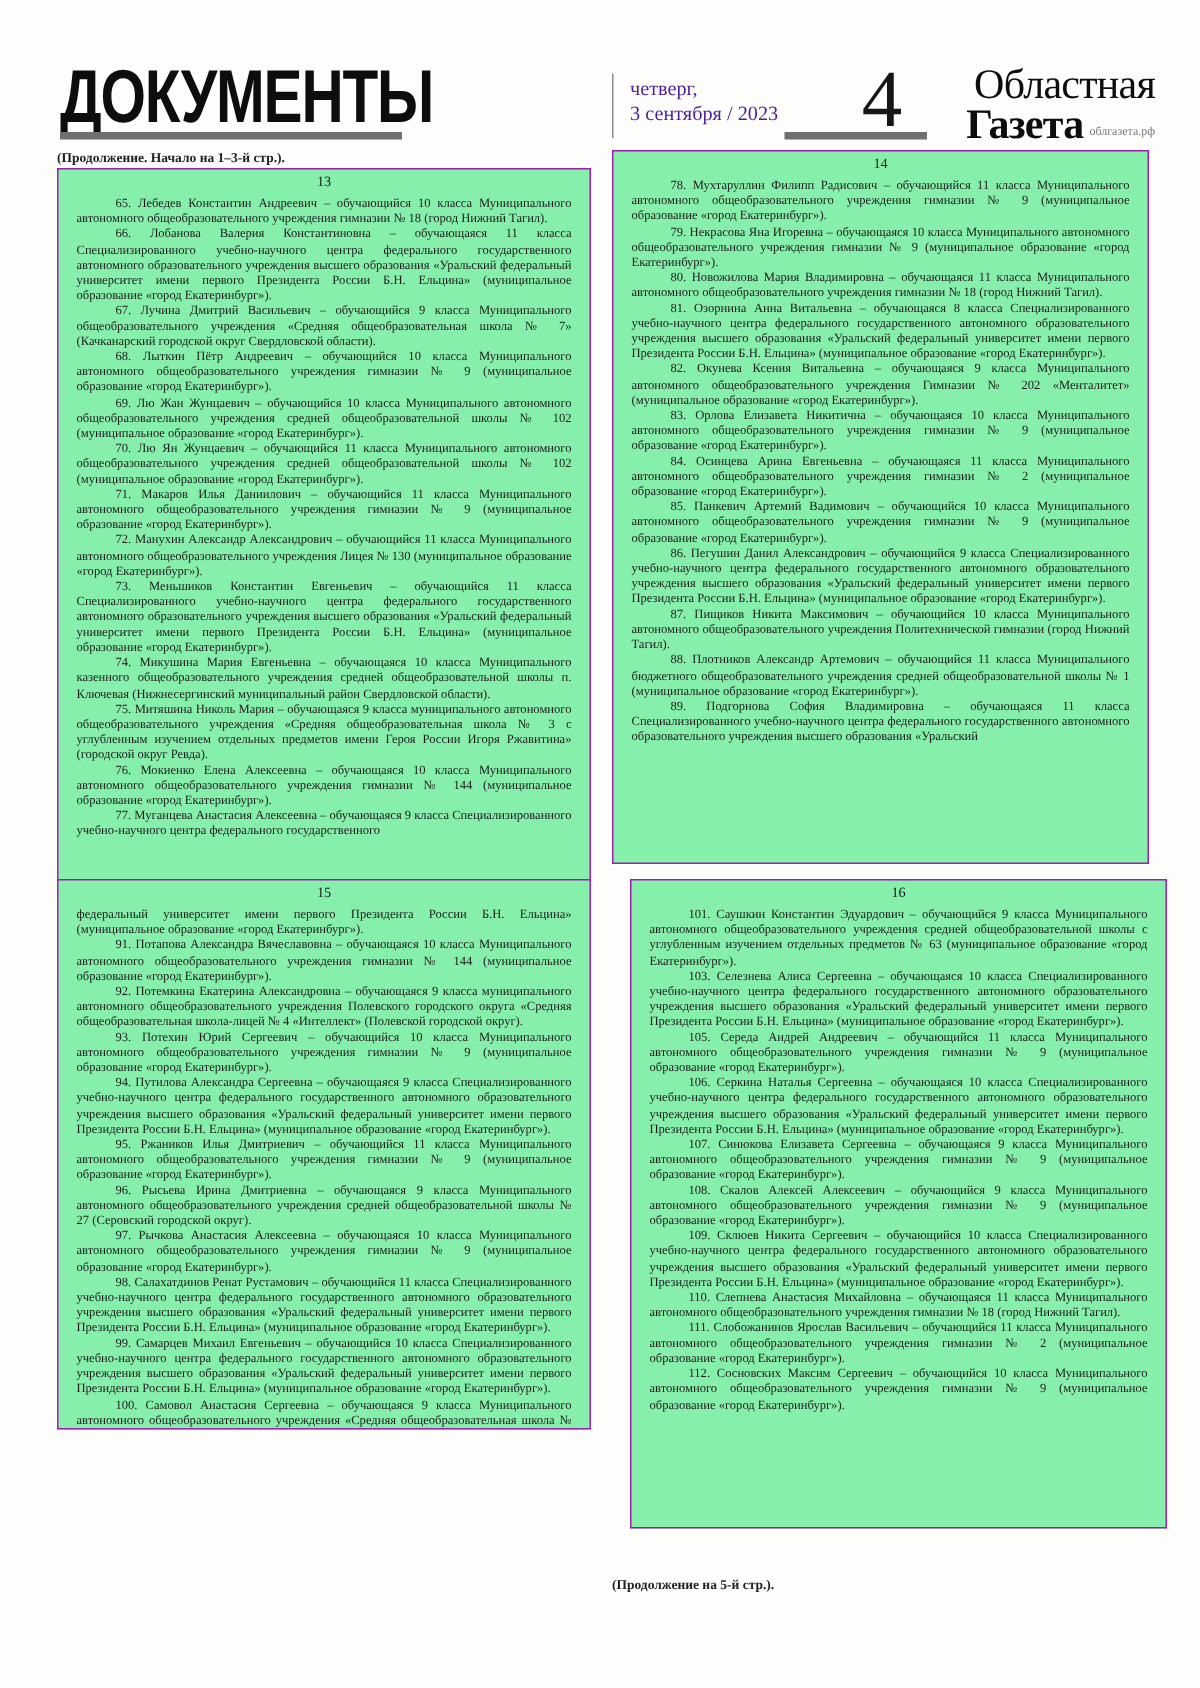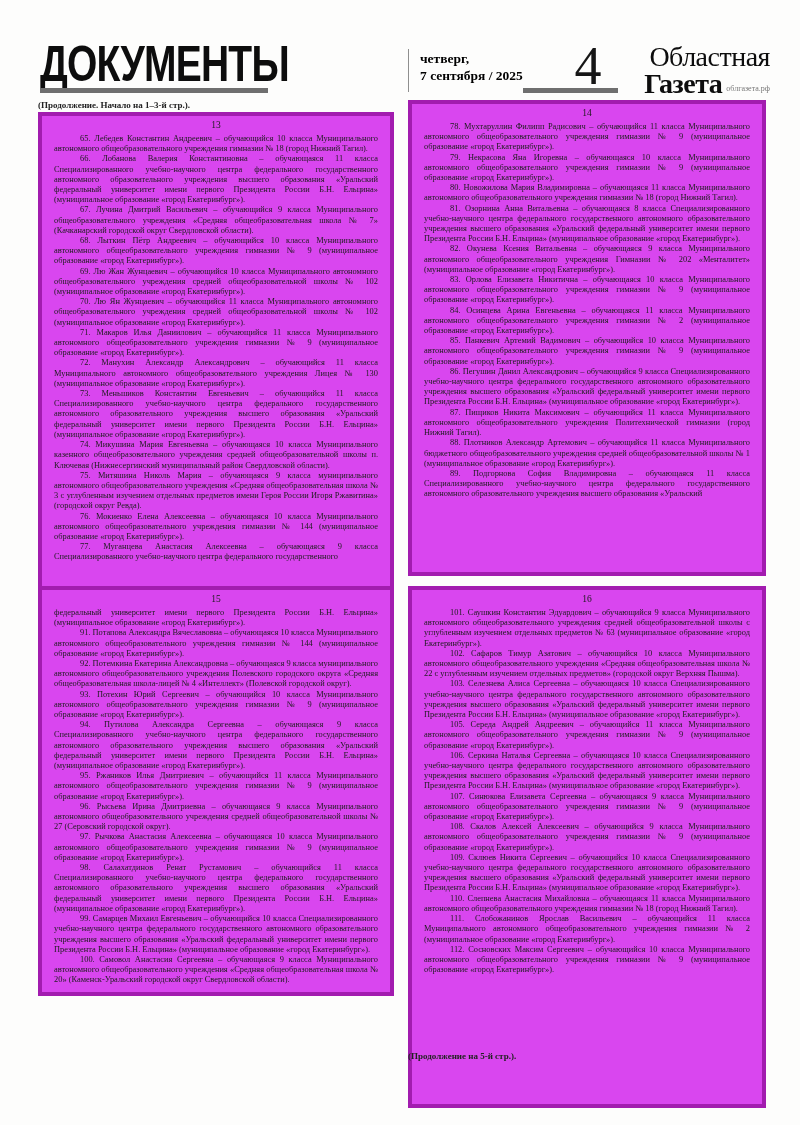--- a/index.html
+++ b/index.html
@@ -24,49 +24,49 @@
     color: #0d0d0d;
     transform: scaleX(0.78);
     transform-origin: left top;
     white-space: nowrap;
   }
   .bar { background: #6f6f6f; height: 5px; }
   .bar-masthead { left: 40px; top: 88px; width: 228px; }
   .bar-page-num { left: 523px; top: 88px; width: 95px; }
   .header-vdiv { left: 408px; top: 49px; width: 1px; height: 43px; background: #8f8f8f; }
 
-  .dateblock { left: 420px; top: 50px; font-weight: bold; font-size: 13.5px; line-height: 17px; color: #000000; }
+  .dateblock { left: 420px; top: 50px; font-weight: normal; font-size: 13.5px; line-height: 17px; color: #4c1d95; }
   .page-number {
     left: 556px; top: 38px; width: 64px;
     font-size: 54px; line-height: 56px; text-align: center; color: #161616;
   }
   .logo { right: 30px; top: 44px; text-align: right; color: #0d0d0d; }
   .logo .l1 { font-weight: normal; font-size: 28px; line-height: 26px; letter-spacing: -0.5px; }
   .logo .l2 { font-weight: bold; font-size: 28px; line-height: 27px; letter-spacing: -0.5px; }
   .logo .site { font-size: 8px; font-weight: normal; color: #777; letter-spacing: 0; margin-left: 4px; vertical-align: 2px; }
 
   .cont-note {
     font-weight: bold;
     font-size: 9px; text-align: left; color: #222;
   }
   .cont-top { left: 38px; top: 100px; width: 356px; }
   .cont-bottom { left: 408px; top: 1051px; width: 358px; }
 
   
   .doc-box {
-    border: 4px solid #a21caf;
-    background: #d946ef;
+    border: 1px solid #a21caf;
+    background: #86efac;
     box-sizing: border-box;
     padding: 3px 12px 4px 12px;
     overflow: hidden;
   }
   .box-13 { left: 38px;  top: 112px; width: 356px; height: 545px; }
   .box-14 { left: 408px; top: 100px; width: 358px; height: 476px; }
-  .box-15 { left: 38px;  top: 586px; width: 356px; height: 410px; }
-  .box-16 { left: 408px; top: 586px; width: 358px; height: 522px; }
+  .box-15 { left: 38px;  top: 586px; width: 356px; height: 367px; }
+  .box-16 { left: 420px; top: 586px; width: 358px; height: 433px; }
 
   .box-number {
     text-align: center;
     font-size: 9.5px;
     line-height: 13px;
     margin-bottom: 2px;
     color: #1b1b1b;
   }
   .para {
     margin: 0;
@@ -81,21 +81,21 @@
 </head>
 <body>
 
 <div class="abs masthead">ДОКУМЕНТЫ</div>
 <div class="abs bar bar-masthead"></div>
 
 <div class="abs header-vdiv"></div>
 
 <div class="abs dateblock">
   <div>четверг,</div>
-  <div>7 сентября / 2025</div>
+  <div>3 сентября / 2023</div>
 </div>
 
 <div class="abs page-number">4</div>
 <div class="abs bar bar-page-num"></div>
 
 <div class="abs logo">
   <div class="l1">Областная</div>
   <div class="l2"><span>Газета</span><span class="site">облгазета.рф</span></div>
 </div>
 
@@ -125,21 +125,21 @@
   <div>
       <p class="para">78. Мухтаруллин Филипп Радисович – обучающийся 11 класса Муниципального автономного общеобразовательного учреждения гимназии № 9 (муниципальное образование «город Екатеринбург»).</p>
       <p class="para">79. Некрасова Яна Игоревна – обучающаяся 10 класса Муниципального автономного общеобразовательного учреждения гимназии № 9 (муниципальное образование «город Екатеринбург»).</p>
       <p class="para">80. Новожилова Мария Владимировна – обучающаяся 11 класса Муниципального автономного общеобразовательного учреждения гимназии № 18 (город Нижний Тагил).</p>
       <p class="para">81. Озорнина Анна Витальевна – обучающаяся 8 класса Специализированного учебно-научного центра федерального государственного автономного образовательного учреждения высшего образования «Уральский федеральный университет имени первого Президента России Б.Н. Ельцина» (муниципальное образование «город Екатеринбург»).</p>
       <p class="para">82. Окунева Ксения Витальевна – обучающаяся 9 класса Муниципального автономного общеобразовательного учреждения Гимназии № 202 «Менталитет» (муниципальное образование «город Екатеринбург»).</p>
       <p class="para">83. Орлова Елизавета Никитична – обучающаяся 10 класса Муниципального автономного общеобразовательного учреждения гимназии № 9 (муниципальное образование «город Екатеринбург»).</p>
       <p class="para">84. Осинцева Арина Евгеньевна – обучающаяся 11 класса Муниципального автономного общеобразовательного учреждения гимназии № 2 (муниципальное образование «город Екатеринбург»).</p>
       <p class="para">85. Панкевич Артемий Вадимович – обучающийся 10 класса Муниципального автономного общеобразовательного учреждения гимназии № 9 (муниципальное образование «город Екатеринбург»).</p>
       <p class="para">86. Пегушин Данил Александрович – обучающийся 9 класса Специализированного учебно-научного центра федерального государственного автономного образовательного учреждения высшего образования «Уральский федеральный университет имени первого Президента России Б.Н. Ельцина» (муниципальное образование «город Екатеринбург»).</p>
-      <p class="para">87. Пищиков Никита Максимович – обучающийся 11 класса Муниципального автономного общеобразовательного учреждения Политехнической гимназии (город Нижний Тагил).</p>
+      <p class="para">87. Пищиков Никита Максимович – обучающийся 10 класса Муниципального автономного общеобразовательного учреждения Политехнической гимназии (город Нижний Тагил).</p>
       <p class="para">88. Плотников Александр Артемович – обучающийся 11 класса Муниципального бюджетного общеобразовательного учреждения средней общеобразовательной школы № 1 (муниципальное образование «город Екатеринбург»).</p>
       <p class="para">89. Подгорнова София Владимировна – обучающаяся 11 класса Специализированного учебно-научного центра федерального государственного автономного образовательного учреждения высшего образования «Уральский</p>
     </div>
 </div>
 
 <div class="abs doc-box box-15">
   <div class="box-number">15</div>
   <div>
       <p class="para no-indent">федеральный университет имени первого Президента России Б.Н. Ельцина» (муниципальное образование «город Екатеринбург»).</p>
       <p class="para">91. Потапова Александра Вячеславовна – обучающаяся 10 класса Муниципального автономного общеобразовательного учреждения гимназии № 144 (муниципальное образование «город Екатеринбург»).</p>
@@ -152,21 +152,20 @@
       <p class="para">98. Салахатдинов Ренат Рустамович – обучающийся 11 класса Специализированного учебно-научного центра федерального государственного автономного образовательного учреждения высшего образования «Уральский федеральный университет имени первого Президента России Б.Н. Ельцина» (муниципальное образование «город Екатеринбург»).</p>
       <p class="para">99. Самарцев Михаил Евгеньевич – обучающийся 10 класса Специализированного учебно-научного центра федерального государственного автономного образовательного учреждения высшего образования «Уральский федеральный университет имени первого Президента России Б.Н. Ельцина» (муниципальное образование «город Екатеринбург»).</p>
       <p class="para">100. Самовол Анастасия Сергеевна – обучающаяся 9 класса Муниципального автономного общеобразовательного учреждения «Средняя общеобразовательная школа № 20» (Каменск-Уральский городской округ Свердловской области).</p>
     </div>
 </div>
 
 <div class="abs doc-box box-16">
   <div class="box-number">16</div>
   <div>
       <p class="para">101. Саушкин Константин Эдуардович – обучающийся 9 класса Муниципального автономного общеобразовательного учреждения средней общеобразовательной школы с углубленным изучением отдельных предметов № 63 (муниципальное образование «город Екатеринбург»).</p>
-      <p class="para">102. Сафаров Тимур Азатович – обучающийся 10 класса Муниципального автономного общеобразовательного учреждения «Средняя общеобразовательная школа № 22 с углубленным изучением отдельных предметов» (городской округ Верхняя Пышма).</p>
       <p class="para">103. Селезнева Алиса Сергеевна – обучающаяся 10 класса Специализированного учебно-научного центра федерального государственного автономного образовательного учреждения высшего образования «Уральский федеральный университет имени первого Президента России Б.Н. Ельцина» (муниципальное образование «город Екатеринбург»).</p>
       <p class="para">105. Середа Андрей Андреевич – обучающийся 11 класса Муниципального автономного общеобразовательного учреждения гимназии № 9 (муниципальное образование «город Екатеринбург»).</p>
       <p class="para">106. Серкина Наталья Сергеевна – обучающаяся 10 класса Специализированного учебно-научного центра федерального государственного автономного образовательного учреждения высшего образования «Уральский федеральный университет имени первого Президента России Б.Н. Ельцина» (муниципальное образование «город Екатеринбург»).</p>
       <p class="para">107. Синюкова Елизавета Сергеевна – обучающаяся 9 класса Муниципального автономного общеобразовательного учреждения гимназии № 9 (муниципальное образование «город Екатеринбург»).</p>
       <p class="para">108. Скалов Алексей Алексеевич – обучающийся 9 класса Муниципального автономного общеобразовательного учреждения гимназии № 9 (муниципальное образование «город Екатеринбург»).</p>
       <p class="para">109. Склюев Никита Сергеевич – обучающийся 10 класса Специализированного учебно-научного центра федерального государственного автономного образовательного учреждения высшего образования «Уральский федеральный университет имени первого Президента России Б.Н. Ельцина» (муниципальное образование «город Екатеринбург»).</p>
       <p class="para">110. Слепнева Анастасия Михайловна – обучающаяся 11 класса Муниципального автономного общеобразовательного учреждения гимназии № 18 (город Нижний Тагил).</p>
       <p class="para">111. Слобожанинов Ярослав Васильевич – обучающийся 11 класса Муниципального автономного общеобразовательного учреждения гимназии № 2 (муниципальное образование «город Екатеринбург»).</p>
       <p class="para">112. Сосновских Максим Сергеевич – обучающийся 10 класса Муниципального автономного общеобразовательного учреждения гимназии № 9 (муниципальное образование «город Екатеринбург»).</p>
     </div>

